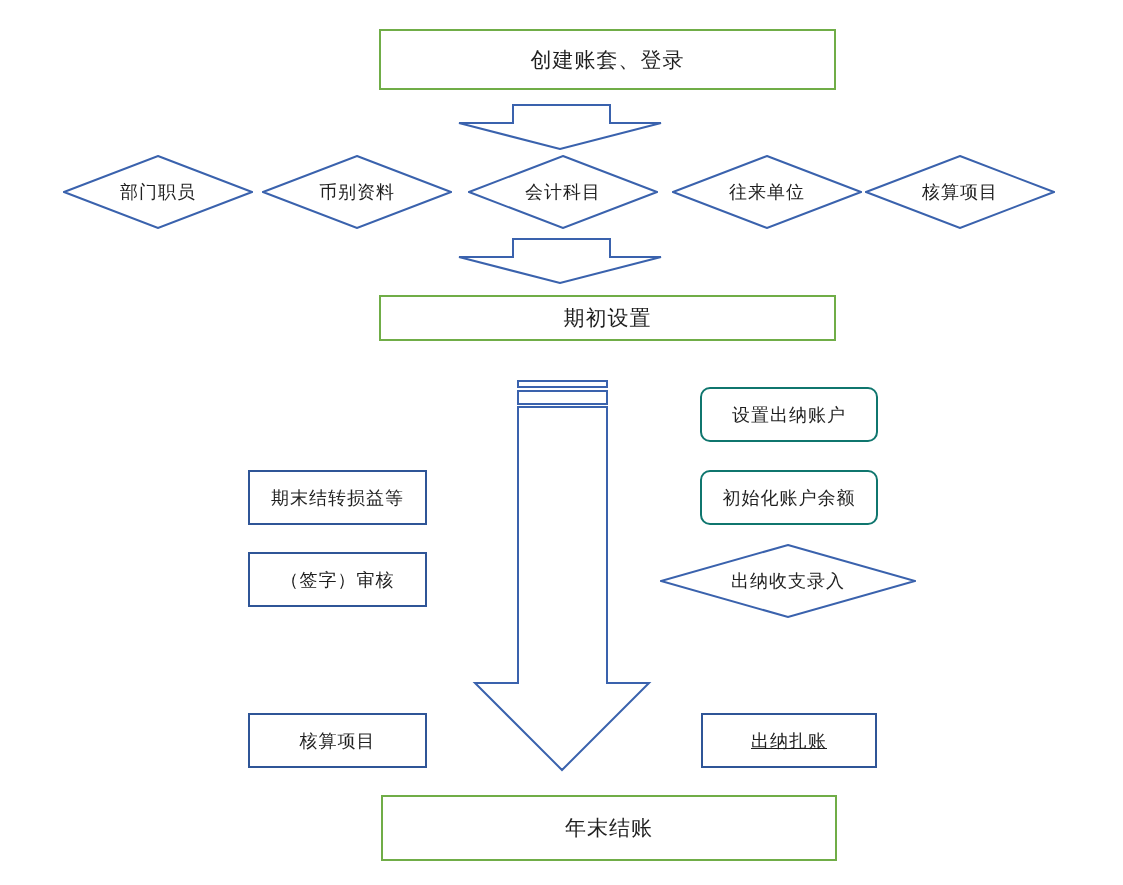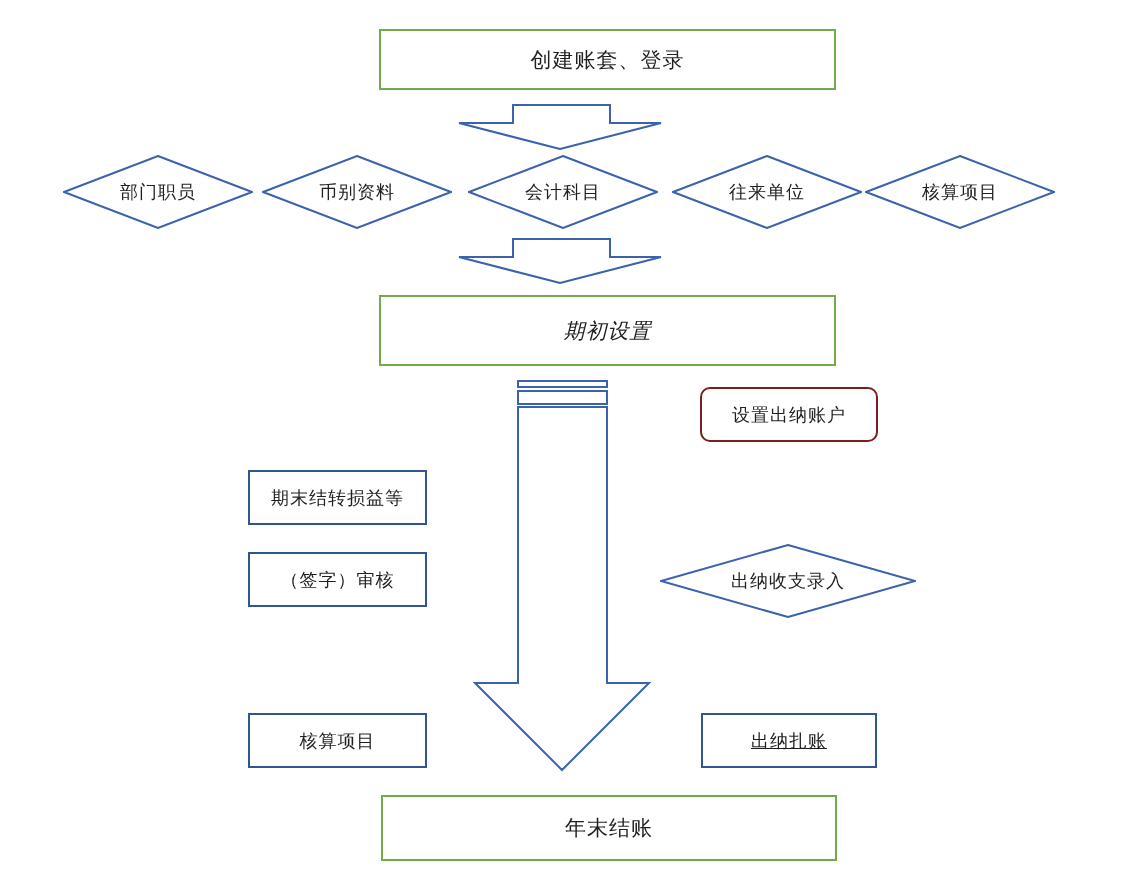--- a/index.html
+++ b/index.html
@@ -30,21 +30,21 @@
     border: 2px solid #70ad47;
     background: #ffffff;
     font-size: 21px;
     margin-left: 46px;
   }
   .rect-box {
     border: 2px solid #2f5597;
     background: #ffffff;
   }
   .round-box {
-    border: 2px solid #7f1d1d;
+    border: 2px solid #0f766e;
     border-radius: 10px;
     background: #ffffff;
   }
   .diamond {
     background: transparent;
   }
   .diamond svg, .arrow svg {
     position: absolute;
     inset: 0;
     width: 100%;
@@ -108,21 +108,21 @@
       </svg>
     <span class="label">核算项目</span>
   </div>
 
   <div class="arrow" style="left:458px; top:238px; width:204px; height:46px;">
     <svg viewBox="0 0 204 46" preserveAspectRatio="none">
       <polygon class="shape-stroke" points="55,1 152,1 152,19 203,19 102,45 1,19 55,19"></polygon>
     </svg>
   </div>
 
-  <div class="node green-box" style="left:333px; top:295px; width:457px; height:71px;font-style:italic;">
+  <div class="node green-box" style="left:333px; top:295px; width:457px; height:46px;">
     <span>期初设置</span>
   </div>
 
   <div class="arrow" style="left:470px; top:380px; width:184px; height:392px;">
     <svg viewBox="0 0 184 392" preserveAspectRatio="none">
       <rect class="shape-stroke" x="48" y="1" width="89" height="6"></rect>
       <rect class="shape-stroke" x="48" y="11" width="89" height="13"></rect>
       <polygon class="shape-stroke" points="48,27 137,27 137,303 179,303 92,390 5,303 48,303"></polygon>
     </svg>
   </div>
@@ -133,20 +133,23 @@
   <div class="node rect-box" style="left:248px; top:552px; width:179px; height:55px;">
     <span>（签字）审核</span>
   </div>
   <div class="node rect-box" style="left:248px; top:713px; width:179px; height:55px;">
     <span>核算项目</span>
   </div>
 
   <div class="node round-box" style="left:700px; top:387px; width:178px; height:55px;">
     <span>设置出纳账户</span>
   </div>
+  <div class="node round-box" style="left:700px; top:470px; width:178px; height:55px;">
+    <span>初始化账户余额</span>
+  </div>
   <div class="node diamond" style="left:660px; top:544px; width:256px; height:74px;">
     <svg viewBox="0 0 256 74" preserveAspectRatio="none">
         <polygon class="shape-stroke" points="128,1 255,37 128,73 1,37"></polygon>
       </svg>
     <span class="label">出纳收支录入</span>
   </div>
   <div class="node rect-box" style="left:701px; top:713px; width:176px; height:55px;text-decoration:underline;">
     <span>出纳扎账</span>
   </div>
 

